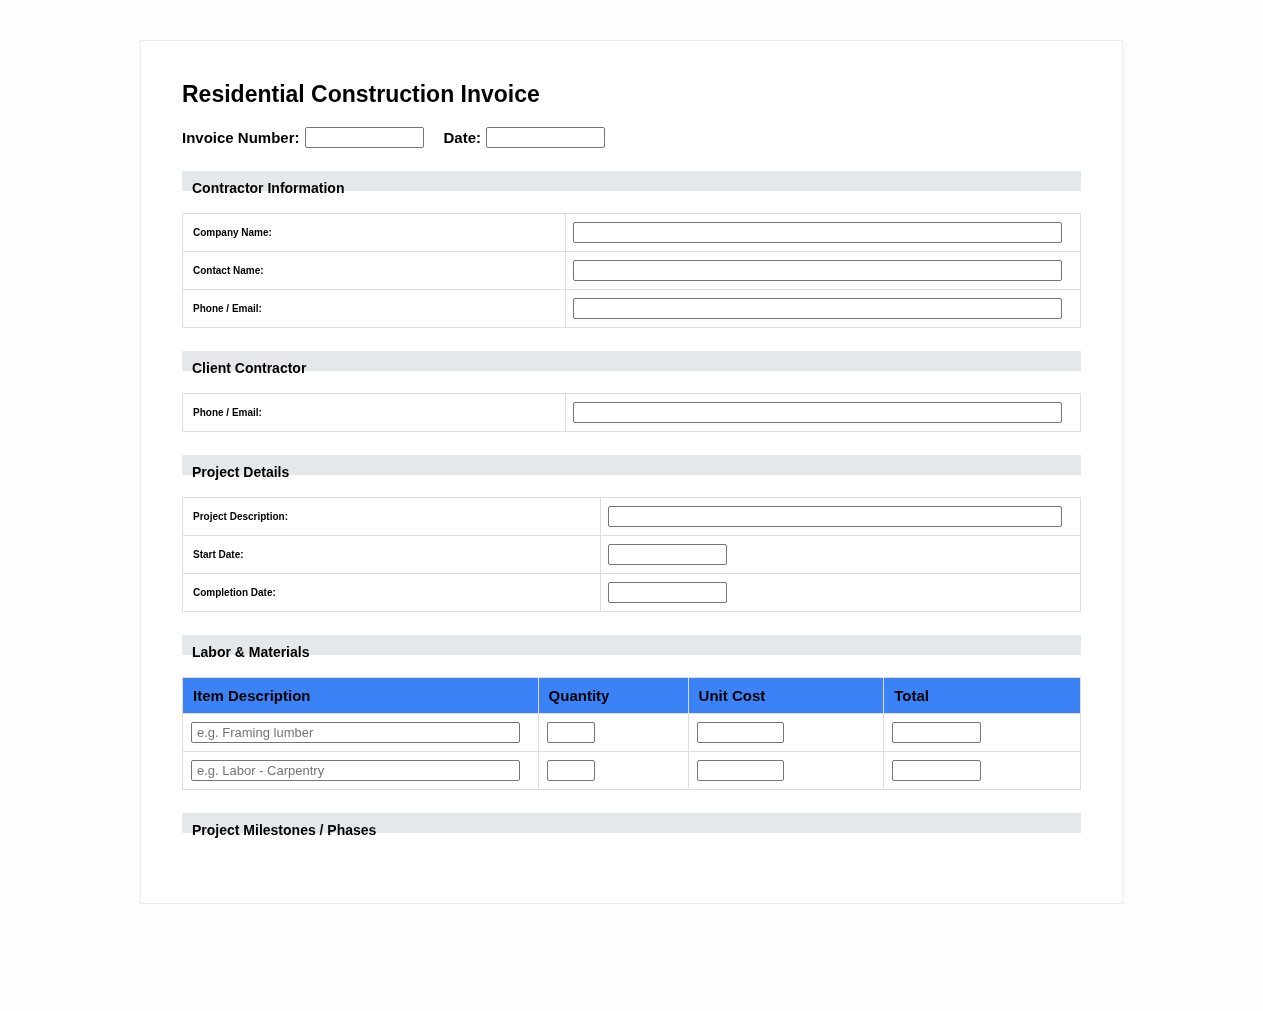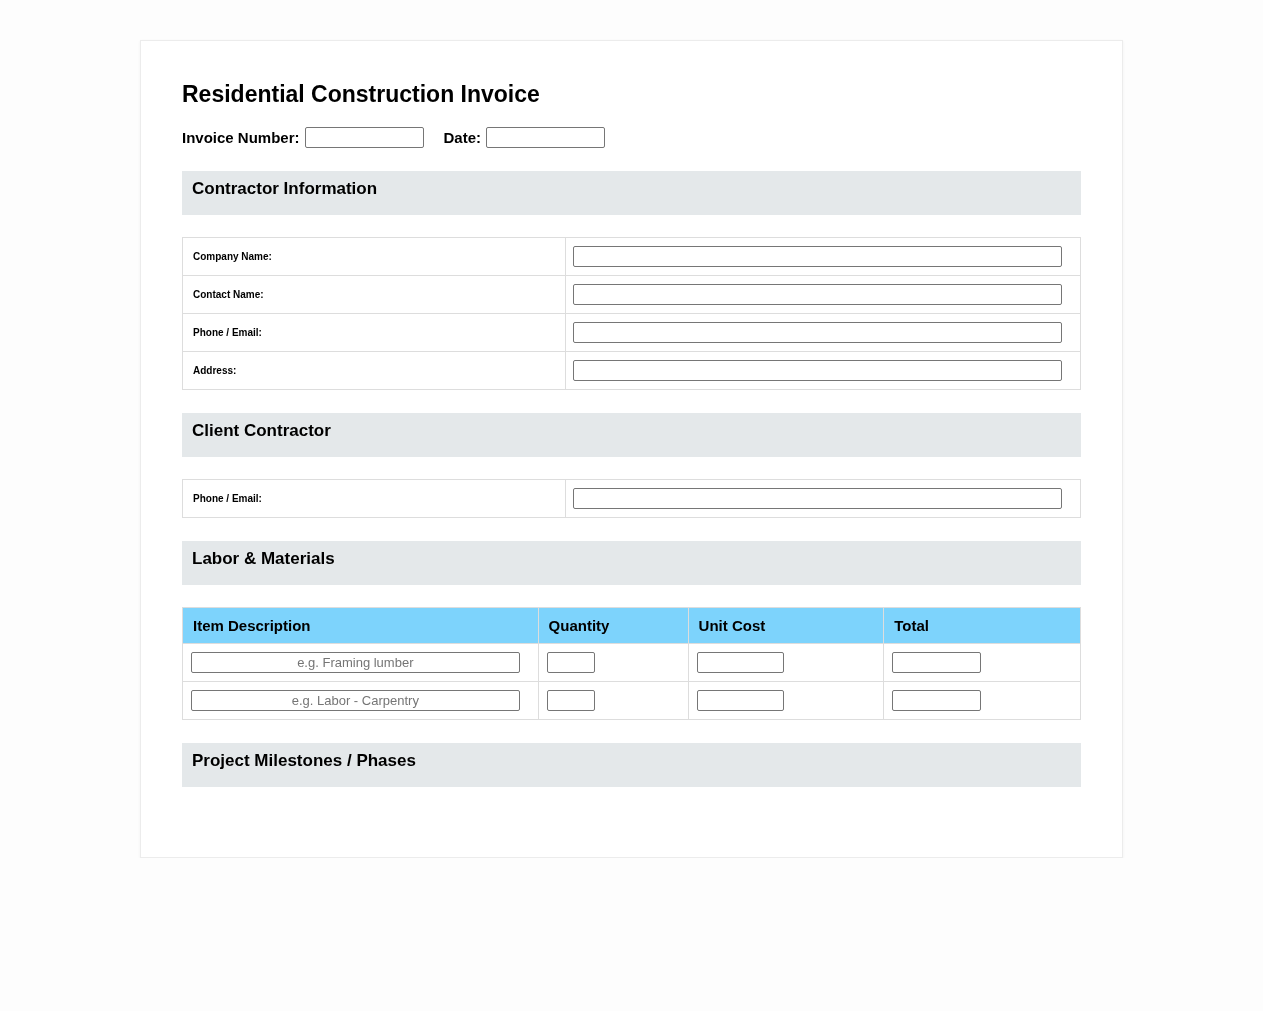--- a/index.html
+++ b/index.html
@@ -34,49 +34,48 @@
   .meta-row .date-lbl { margin-left: 20px; }
   .inp {
     height: 21px;
     border: 1px solid #767676;
     border-radius: 2px;
     background: #fff;
     font-family: inherit;
     font-size: 13px;
     padding: 0 5px;
     color: #0f766e;
-    text-align: center;
   }
   .inp::placeholder { color: #757575; opacity: 1; }
   .meta-inp { width: 119px; }
   .section-header {
-    height: 44px;
+    height: 20px;
     line-height: 35px;
     padding: 0 10px;
     background: #e4e8ea;
-    font-size: 17px;
+    font-size: 14px;
     font-weight: bold;
     margin: 23px 0 22px;
   }
   table { width: 100%; border-collapse: collapse; }
   .form-table td, .labor-table td, .labor-table th { border: 1px solid #ddd; }
   .form-table .label-cell {
     width: 42.6%;
     height: 37px;
     padding: 0 10px;
     font-weight: bold;
     font-size: 10px;
   }
   .form-table.wide-label .label-cell { width: 46.6%; }
   .form-table .value-cell { padding: 8px 18px 8px 7px; }
   .full-inp { width: 100%; display: block; }
   .date-inp { width: 119px; display: block; }
   .labor-table th {
     height: 36px;
-    background: #7dd3fc;
+    background: #3b82f6;
     text-align: left;
     font-size: 15px;
     font-weight: bold;
     padding: 0 0 0 10px;
   }
   .labor-table td { height: 38px; padding: 0 0 0 8px; }
   .labor-table .col-desc { width: 39.6%; }
   .labor-table .col-qty { width: 16.7%; }
   .labor-table .col-cost { width: 21.8%; }
   .labor-table .col-total { width: 21.9%; }
@@ -113,41 +112,58 @@
       <td class="value-cell">
         <input type="text" class="inp full-inp" value="" style="">
       </td>
     </tr>
     <tr>
       <td class="label-cell">Phone / Email:</td>
       <td class="value-cell">
         <input type="text" class="inp full-inp" value="" style="">
       </td>
     </tr>
-    <tr>
-      <td class="label-cell">Address:</td>
-      <td class="value-cell">
-        <input type="text" class="inp full-inp" value="" style="">
-      </td>
-    </tr>
   </tbody>
     </table>
 
   <div class="section-header">Client Contractor</div>
   <table class="form-table">
     <tbody>
     <tr>
       <td class="label-cell">Phone / Email:</td>
       <td class="value-cell">
         <input type="text" class="inp full-inp" value="" style="">
       </td>
     </tr>
   </tbody>
     </table>
 
+  <div class="section-header">Project Details</div>
+  <table class="form-table wide-label">
+    <tbody>
+        <tr>
+      <td class="label-cell">Project Description:</td>
+      <td class="value-cell">
+        <input type="text" class="inp full-inp" value="" style="">
+      </td>
+    </tr>
+    <tr>
+      <td class="label-cell">Start Date:</td>
+      <td class="value-cell">
+        <input type="text" class="inp date-inp" value="" style="">
+      </td>
+    </tr>
+    <tr>
+      <td class="label-cell">Completion Date:</td>
+      <td class="value-cell">
+        <input type="text" class="inp date-inp" value="" style="">
+      </td>
+    </tr>
+  </tbody>
+    </table>
 
   <div class="section-header">Labor &amp; Materials</div>
   <table class="labor-table">
     <thead>
       <tr>
         <th class="col-desc">Item Description</th>
         <th class="col-qty">Quantity</th>
         <th class="col-cost">Unit Cost</th>
         <th class="col-total">Total</th>
       </tr>

